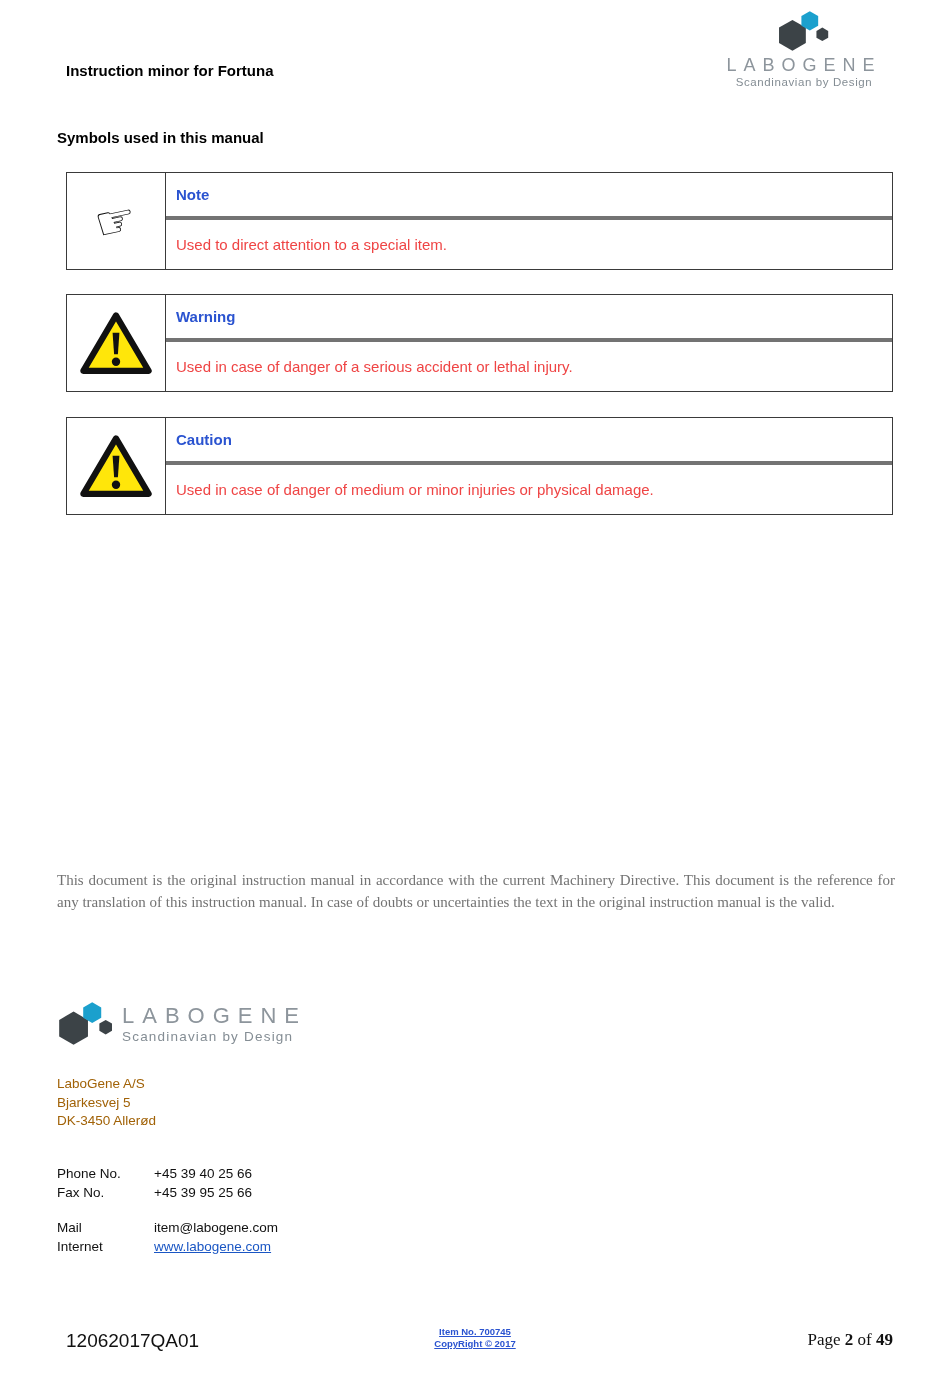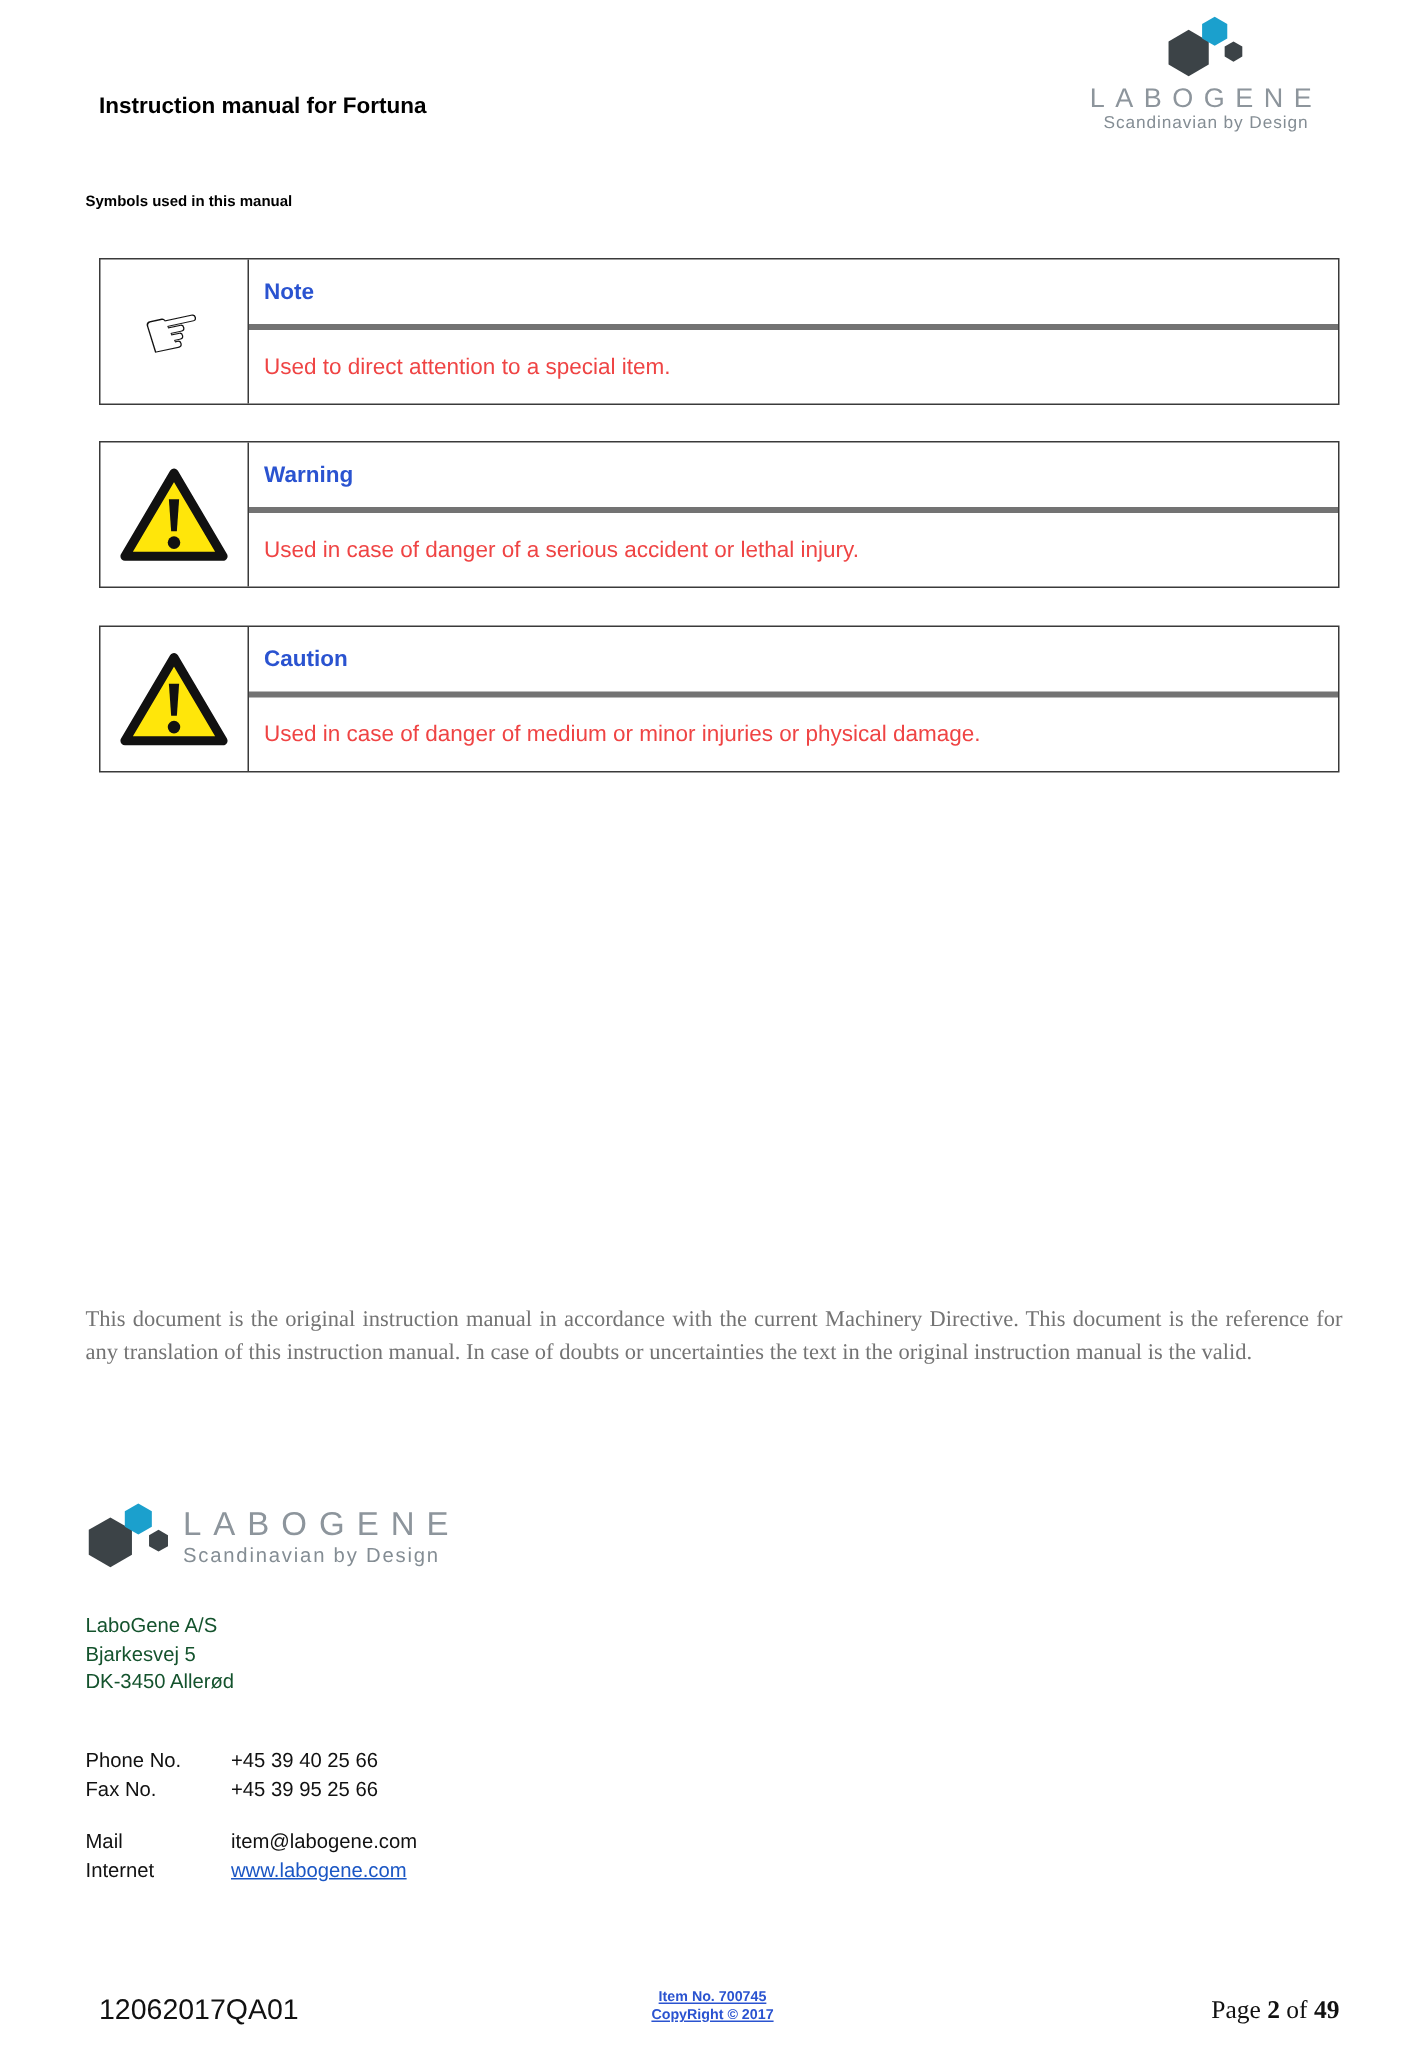--- a/index.html
+++ b/index.html
@@ -21,21 +21,21 @@
     letter-spacing:7px; line-height:20px; white-space:nowrap;
   }
   .tagline { color:#848d94; font-size:11.5px; letter-spacing:0.6px; line-height:15px; white-space:nowrap; }
 
   .logo-bottom { position:absolute; left:57px; top:998px; display:flex; align-items:center; }
   .logo-bottom .hexes { width:58px; height:50px; margin-right:7px; }
   .logo-bottom .brand { font-size:22px; letter-spacing:8px; line-height:26px; }
   .logo-bottom .tagline { font-size:13.5px; letter-spacing:1.2px; }
 
   
-  .section-title { position:absolute; left:57px; top:129px; font-size:10px; font-weight:700; color:#000; }
+  .section-title { position:absolute; left:57px; top:129px; font-size:15px; font-weight:700; color:#000; }
 
   
   .sym-table {
     position:absolute; left:66px; width:827px; height:98px;
     border:1px solid #3a3a3a; display:flex; background:#fff;
   }
   .sym-table.t1 { top:172px; }
   .sym-table.t2 { top:294px; }
   .sym-table.t3 { top:417px; }
   .sym-icon-cell {
@@ -54,42 +54,42 @@
   .hand { font-family:"DejaVu Sans",sans-serif; font-size:46px; color:#111; transform:rotate(-12deg); line-height:1; }
   .tri { width:76px; height:67px; display:block; }
 
   
   .statement {
     position:absolute; left:57px; top:869px; width:838px;
     font-size:15px; line-height:22.4px; text-align:justify; color:#737373;font-family:Liberation Serif, serif;
   }
 
   
-  .address { position:absolute; left:57px; top:1075px; font-size:13.5px; line-height:18.5px; color:#14532d; }
+  .address { position:absolute; left:57px; top:1075px; font-size:13.5px; line-height:18.5px; color:#a16207; }
   .contact { position:absolute; left:57px; font-size:13.5px; line-height:18.5px; color:#111; }
   .contact.phones { top:1165px; }
   .contact.mails  { top:1219px; }
   .contact .lbl { display:inline-block; width:97px; }
   .link { color:var(--link-blue,#1a56c4); text-decoration:underline; cursor:pointer; }
 
   
   .doc-id { position:absolute; left:66px; top:1330px; font-size:19px; color:#111; }
   .footer-center {
     position:absolute; left:50%; transform:translateX(-50%); top:1326px; text-align:center;
     color:var(--footer-blue,#2a53d0); font-size:9.5px; font-weight:700; line-height:12px;text-decoration:underline;
   }
   .page-num { position:absolute; right:57px; top:1330px; font-size:17px; color:#111;font-family:Liberation Serif, serif; }
   .b { font-weight:700; }
 </style>
 </head>
 <body>
 
 <div class="page">
 
-  <h1 class="doc-title">Instruction manual for Fortuna</h1>
+  <h1 class="doc-title">Instruction minor for Fortuna</h1>
 
   <div class="logo-top">
     <svg class="hexes" viewBox="0 0 56 46" aria-hidden="true">
       <polygon points="16,12 29.9,20 29.9,36 16,44 2.1,36 2.1,20" fill="#3c4347"></polygon>
       <polygon points="34,3 42.7,8 42.7,18 34,23 25.3,18 25.3,8" fill="#1ba0cd"></polygon>
       <polygon points="47,20 53.1,23.5 53.1,30.5 47,34 40.9,30.5 40.9,23.5" fill="#3c4347"></polygon>
     </svg>
     <div class="brand">LABOGENE</div>
     <div class="tagline">Scandinavian by Design</div>
   </div>

